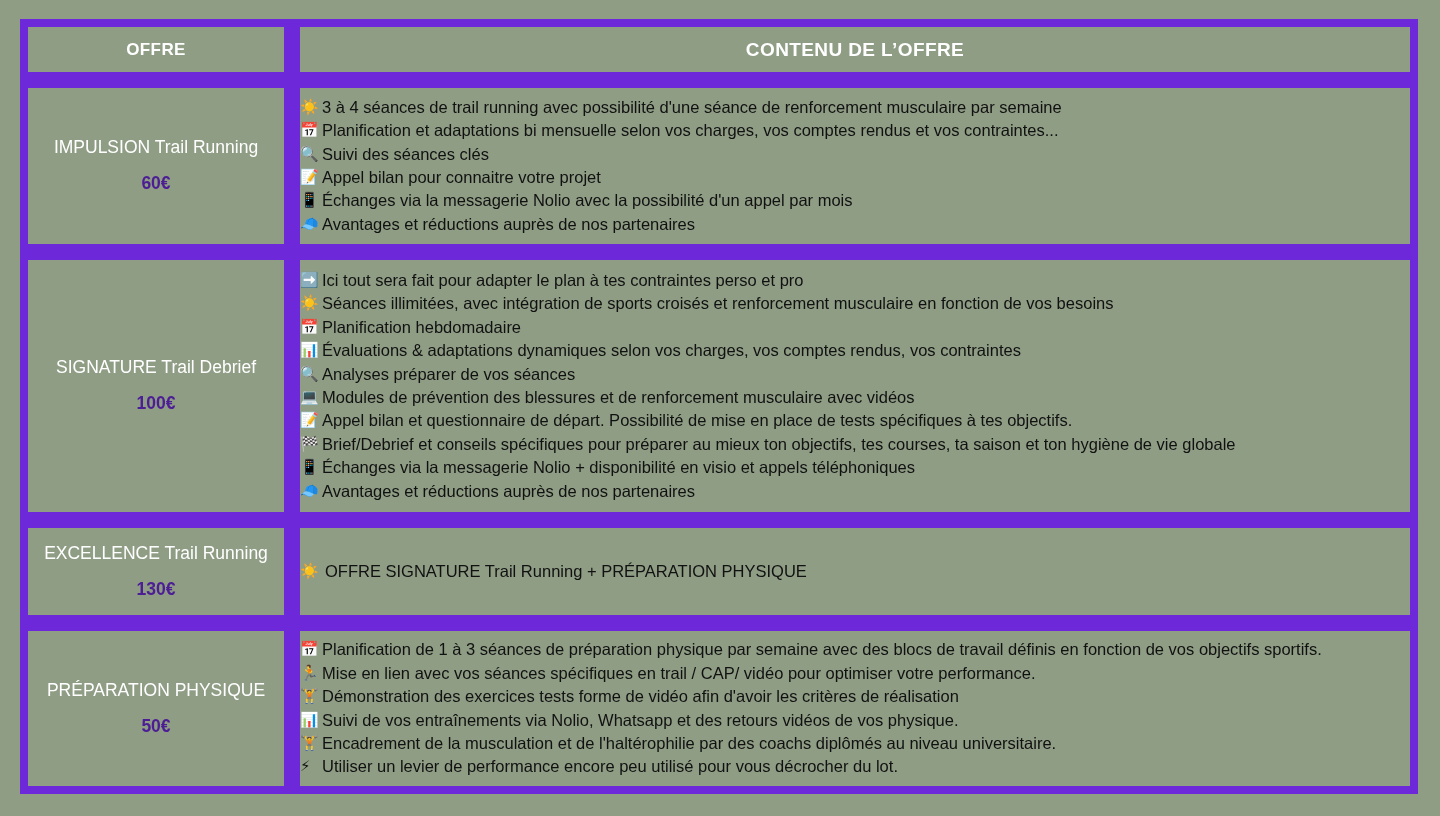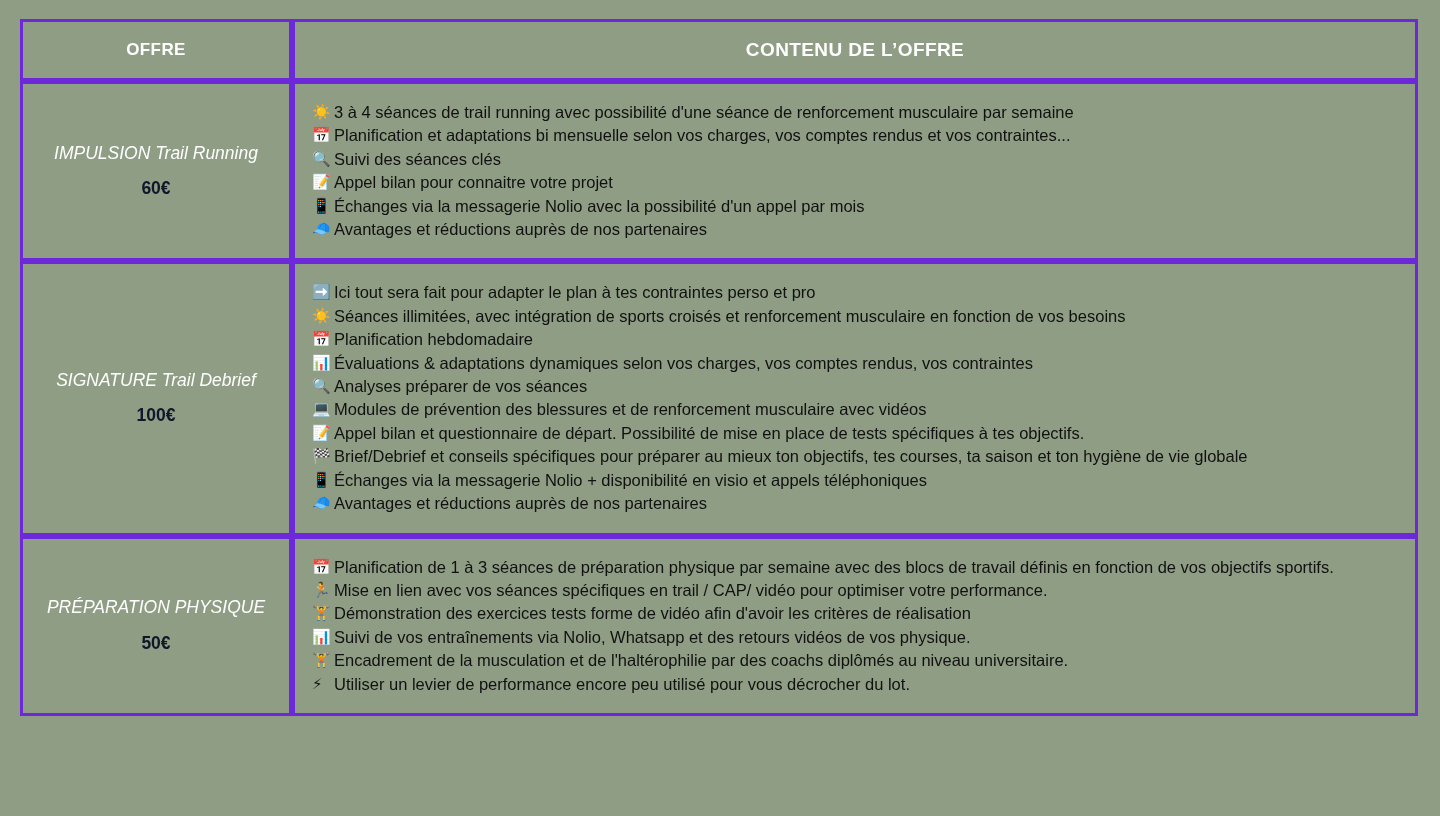--- a/index.html
+++ b/index.html
@@ -27,24 +27,24 @@
   table.offers {
     width: 100%;
     border-collapse: separate;
     border-spacing: 0;
     table-layout: fixed;
   }
 
   table.offers td,
   table.offers th {
     background: #8f9d85;
-    border: 3px solid #6d28d9;
+    border: 8px solid #6d28d9;
     vertical-align: middle;
     box-sizing: border-box;
-    padding: 17px;
+    padding: 0;
   }
 
   col.col-offre { width: 272px; }
   col.col-contenu { width: auto; }
 
   
   th.head {
     height: 61px;
     text-align: center;
     color: #ffffff;
@@ -61,28 +61,27 @@
     text-align: center;
     color: #ffffff;
     padding: 6px 8px;
   }
   .offer-name {
     display: block;
     font-size: 17.5px;
     font-weight: normal;
     line-height: 1.35;
     color: #ffffff;
-    font-style: italic;
   }
   .offer-price {
     display: block;
     font-size: 17.5px;
     font-weight: bold;
     line-height: 1.35;
-    color: #0f172a;
+    color: #4c1d95;
     margin-top: 12px;
   }
 
   
   td.content-cell {
     padding: 9px 10px 9px 8px;
     vertical-align: middle;
   }
   ul.feature-list {
     list-style: none;
@@ -216,20 +215,34 @@
                 <span class="emoji">📱</span>
                 <span class="ftext">Échanges via la messagerie Nolio + disponibilité en visio et appels téléphoniques</span>
               </li>
               <li>
                 <span class="emoji">🧢</span>
                 <span class="ftext">Avantages et réductions auprès de nos partenaires</span>
               </li>
             </ul>
           </td>
         </tr>
+        <tr class="row-excellence">
+          <td class="offer-cell">
+            <span class="offer-name">EXCELLENCE Trail Running</span>
+            <span class="offer-price">130€</span>
+          </td>
+          <td class="content-cell single">
+            <ul class="feature-list">
+              <li>
+                <span class="emoji">☀️</span>
+                <span class="ftext">OFFRE SIGNATURE Trail Running + PRÉPARATION PHYSIQUE</span>
+              </li>
+            </ul>
+          </td>
+        </tr>
         <tr class="row-preparation">
           <td class="offer-cell">
             <span class="offer-name">PRÉPARATION PHYSIQUE</span>
             <span class="offer-price">50€</span>
           </td>
           <td class="content-cell">
             <ul class="feature-list">
               <li>
                 <span class="emoji">📅</span>
                 <span class="ftext">Planification de 1 à 3 séances de préparation physique par semaine avec des blocs de travail définis en fonction de vos objectifs sportifs.</span>

